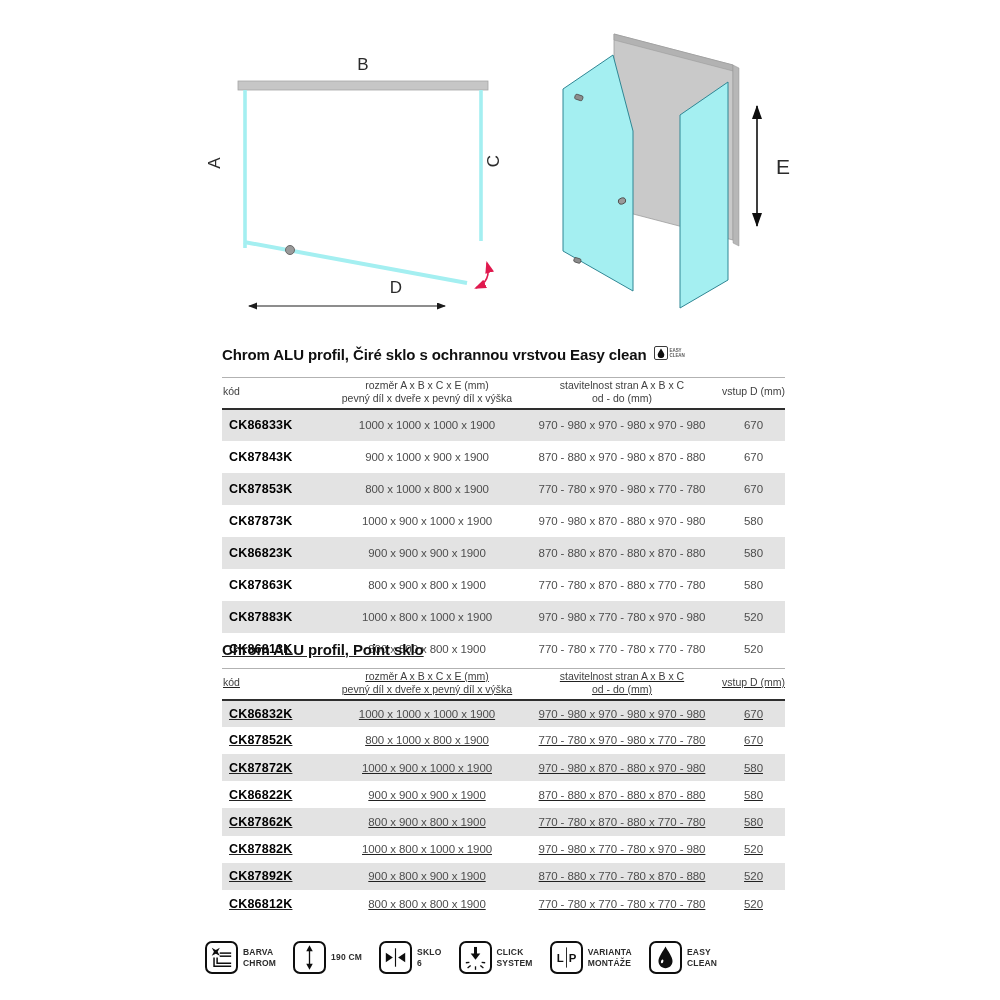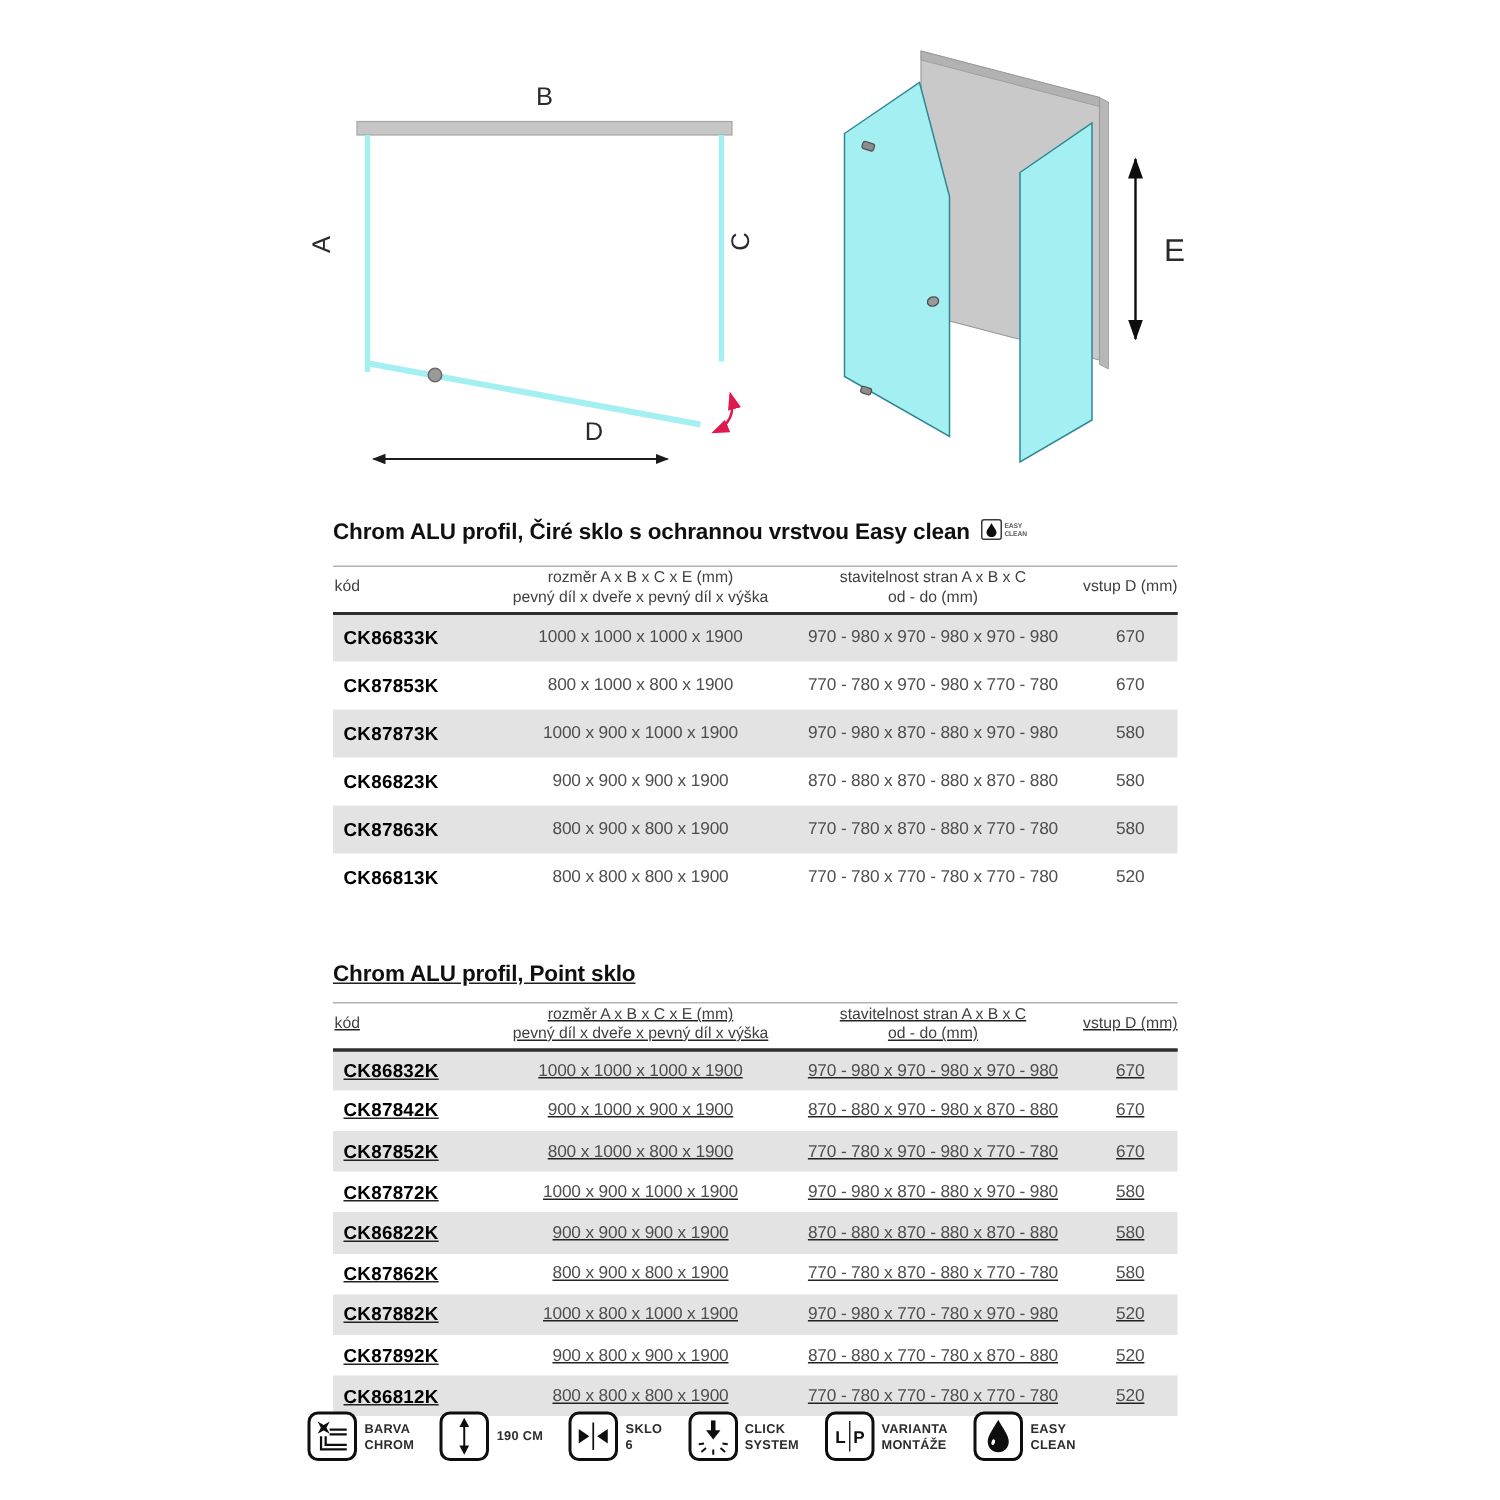--- a/index.html
+++ b/index.html
@@ -144,20 +144,26 @@
       </tr>
     </thead>
     <tbody>
         <tr>
           <td>CK86833K</td>
           <td>1000 x 1000 x 1000 x 1900</td>
           <td>970 - 980 x 970 - 980 x 970 - 980</td>
           <td>670</td>
         </tr>
         <tr>
+          <td>CK87843K</td>
+          <td>900 x 1000 x 900 x 1900</td>
+          <td>870 - 880 x 970 - 980 x 870 - 880</td>
+          <td>670</td>
+        </tr>
+        <tr>
           <td>CK87853K</td>
           <td>800 x 1000 x 800 x 1900</td>
           <td>770 - 780 x 970 - 980 x 770 - 780</td>
           <td>670</td>
         </tr>
         <tr>
           <td>CK87873K</td>
           <td>1000 x 900 x 1000 x 1900</td>
           <td>970 - 980 x 870 - 880 x 970 - 980</td>
           <td>580</td>
@@ -166,20 +172,26 @@
           <td>CK86823K</td>
           <td>900 x 900 x 900 x 1900</td>
           <td>870 - 880 x 870 - 880 x 870 - 880</td>
           <td>580</td>
         </tr>
         <tr>
           <td>CK87863K</td>
           <td>800 x 900 x 800 x 1900</td>
           <td>770 - 780 x 870 - 880 x 770 - 780</td>
           <td>580</td>
+        </tr>
+        <tr>
+          <td>CK87883K</td>
+          <td>1000 x 800 x 1000 x 1900</td>
+          <td>970 - 980 x 770 - 780 x 970 - 980</td>
+          <td>520</td>
         </tr>
         <tr>
           <td>CK86813K</td>
           <td>800 x 800 x 800 x 1900</td>
           <td>770 - 780 x 770 - 780 x 770 - 780</td>
           <td>520</td>
         </tr>
       </tbody>
   </table>
 </div>
@@ -210,26 +222,20 @@
       </tr>
     </thead>
     <tbody>
         <tr>
           <td>CK86832K</td>
           <td>1000 x 1000 x 1000 x 1900</td>
           <td>970 - 980 x 970 - 980 x 970 - 980</td>
           <td>670</td>
         </tr>
         <tr>
-          <td>CK87842K</td>
-          <td>900 x 1000 x 900 x 1900</td>
-          <td>870 - 880 x 970 - 980 x 870 - 880</td>
-          <td>670</td>
-        </tr>
-        <tr>
           <td>CK87852K</td>
           <td>800 x 1000 x 800 x 1900</td>
           <td>770 - 780 x 970 - 980 x 770 - 780</td>
           <td>670</td>
         </tr>
         <tr>
           <td>CK87872K</td>
           <td>1000 x 900 x 1000 x 1900</td>
           <td>970 - 980 x 870 - 880 x 970 - 980</td>
           <td>580</td>

